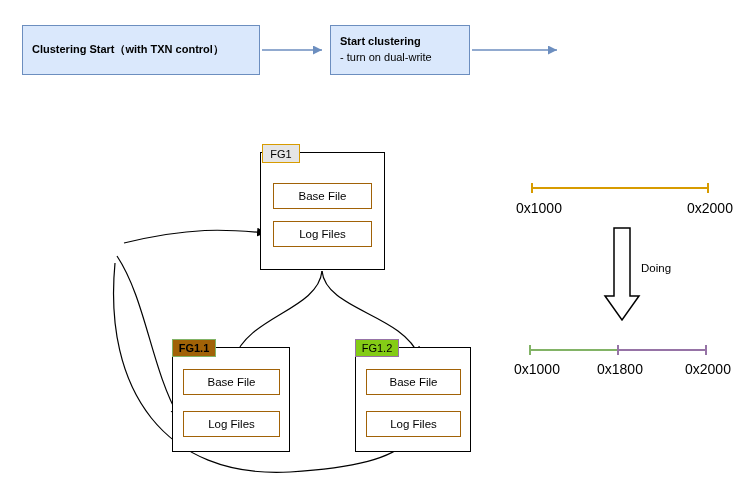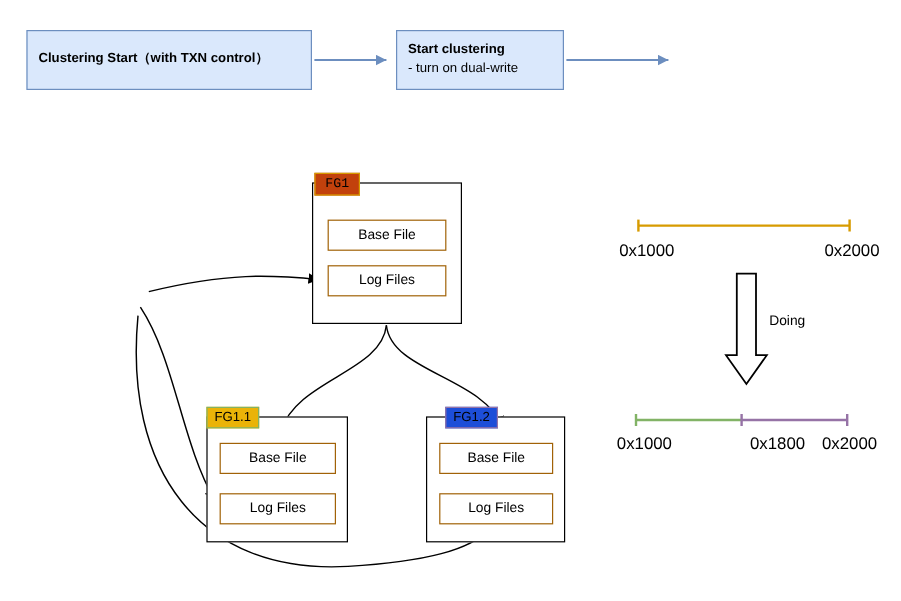--- a/index.html
+++ b/index.html
@@ -40,23 +40,23 @@
   .group-label {
     position: absolute;
     box-sizing: border-box;
     display: flex;
     align-items: center;
     justify-content: center;
     font-size: 11px;
     border: 1px solid;
     z-index: 3;
   }
-  .label-fg1  { background: #c2410c; border-color: #d79b00; font-family: Liberation Mono, monospace; }
-  .label-fg11 { background: #eab308; border-color: #82b366; }
-  .label-fg12 { background: #1d4ed8; border-color: #9673a6; margin-left: 16px; }
+  .label-fg1  { background: #e5e5e5; border-color: #d79b00; }
+  .label-fg11 { background: #a16207; border-color: #82b366; font-weight: bold; }
+  .label-fg12 { background: #84cc16; border-color: #9673a6; }
   .file-box {
     position: absolute;
     background: #ffffff;
     border: 1px solid #a16207;
     box-sizing: border-box;
     display: flex;
     align-items: center;
     justify-content: center;
     font-size: 11.5px;
     z-index: 2;
@@ -141,16 +141,16 @@
   <div class="group-label label-fg12" style="left:355px; top:339px; width:44px; height:18px;">FG1.2</div>
   <div class="file-box" style="left:366px; top:369px; width:95px; height:26px;">Base File</div>
   <div class="file-box" style="left:366px; top:411px; width:95px; height:26px;">Log Files</div>
 
   <div class="addr-label" style="left:516px; top:200px;">0x1000</div>
   <div class="addr-label" style="left:687px; top:200px;">0x2000</div>
 
   <div class="split-label">Doing</div>
 
   <div class="addr-label" style="left:514px; top:361px;">0x1000</div>
-  <div class="addr-label" style="left:597px; top:361px;margin-left:28px;">0x1800</div>
+  <div class="addr-label" style="left:597px; top:361px;">0x1800</div>
   <div class="addr-label" style="left:685px; top:361px;">0x2000</div>
 
 </div>
 
 </body></html>

